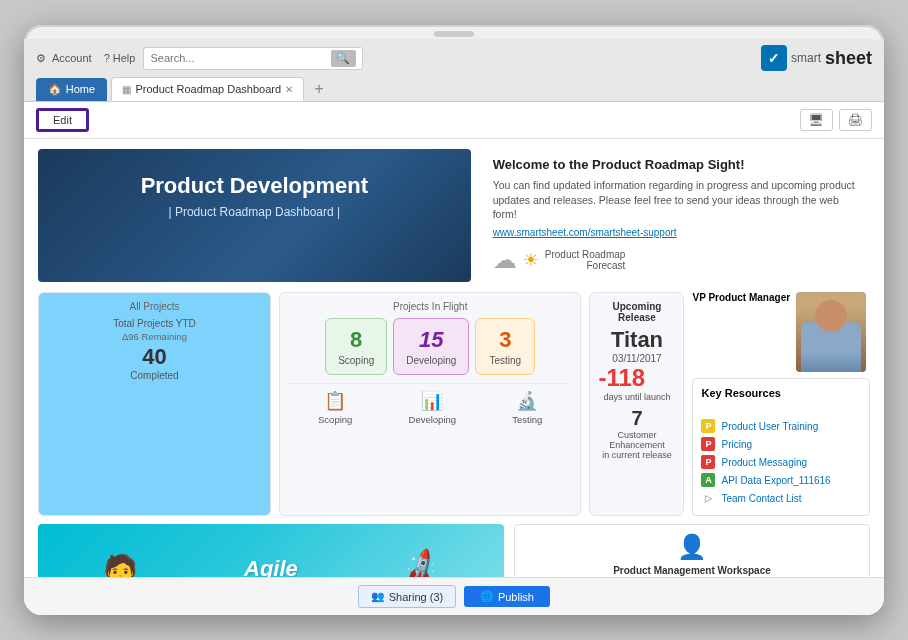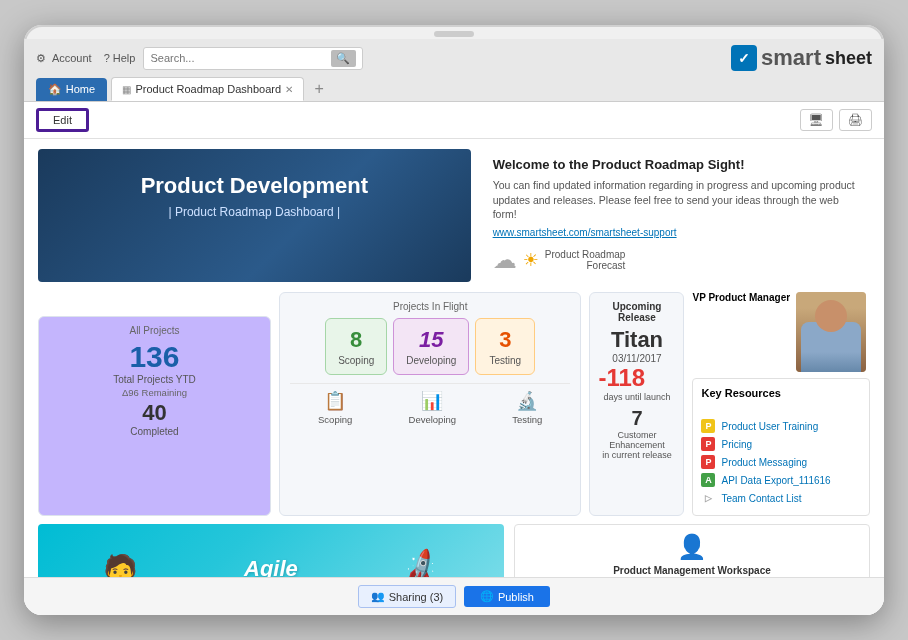--- a/index.html
+++ b/index.html
@@ -464,26 +464,25 @@
       display: flex;
       gap: 10px;
     }
     .lower-left {
       width: 56%;
     }
     .lower-right {
       flex: 1;
     }
     .all-projects-box {
-      background: #c4b5fd;
+      background: #7dd3fc;
       border: 1px solid #dde3ec;
       border-radius: 6px;
       padding: 8px 0;
       text-align: center;
-      margin-top: 24px;
     }
     .projects-in-flight-box {
       background: #f5f7fa;
       border: 1px solid #dde3ec;
       border-radius: 6px;
       padding: 8px 10px;
     }
     .sec-header {
       font-size: 10px;
       color: #666;
@@ -531,21 +530,21 @@
         <span style="cursor:pointer;font-size:11px;color:#555;margin-left:6px;">? Help</span>
       </div>
       <div class="search-bar">
         <input type="text" placeholder="Search..." style="">
         <button class="search-btn">🔍</button>
       </div>
       <div class="brand-logo">
         <div class="logo-check">
           <span>✓</span>
         </div>
-        <span style="font-size:22px;font-weight:700;color:#555;">smart</span>
+        <span style="font-size:12px;font-weight:400;color:#555;">smart</span>
           <span style="font-size:18px;font-weight:700;color:#222;">sheet</span>
       </div>
     </div>
     <div class="tabs-row">
       <div class="tab-home">
         <span>🏠</span>
         <span>Home</span>
       </div>
       <div class="tab-active">
         <span style="font-size:10px;color:#888;">▦</span>
@@ -582,21 +581,20 @@
             <span class="forecast-label" style="white-space:pre-line;">Product Roadmap
 Forecast</span>
           </div>
         </div>
       </div>
 
       <div class="full-row">
 
         <div class="all-projects-box" style="width:28%;">
           <div class="sec-header">All Projects</div>
-          <div class="big-count">136</div>
           <div class="count-label">Total Projects YTD</div>
           <div class="delta-label">Δ96 Remaining</div>
           <div class="completed-count">40</div>
           <div class="count-label">Completed</div>
         </div>
 
         <div class="projects-in-flight-box" style="flex:1;">
           <div class="sec-header">Projects In Flight</div>
           <div class="flight-cards">
             <div class="flight-card green">

